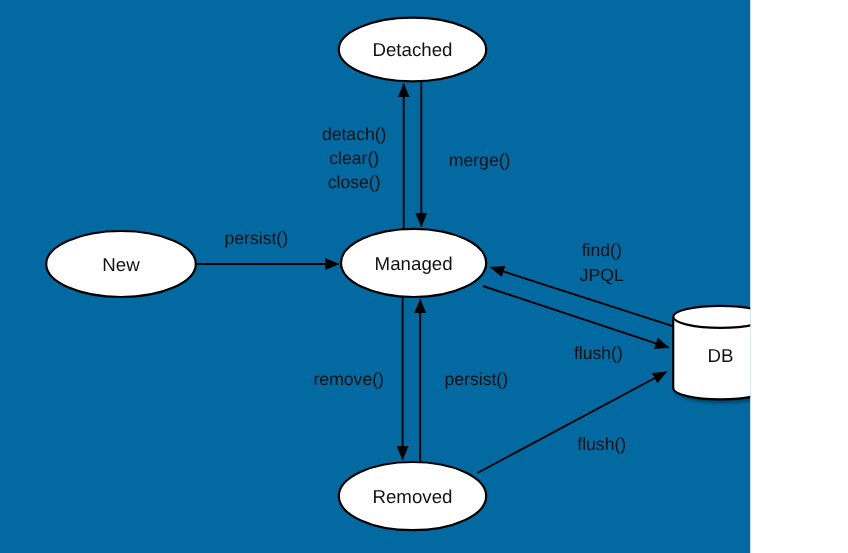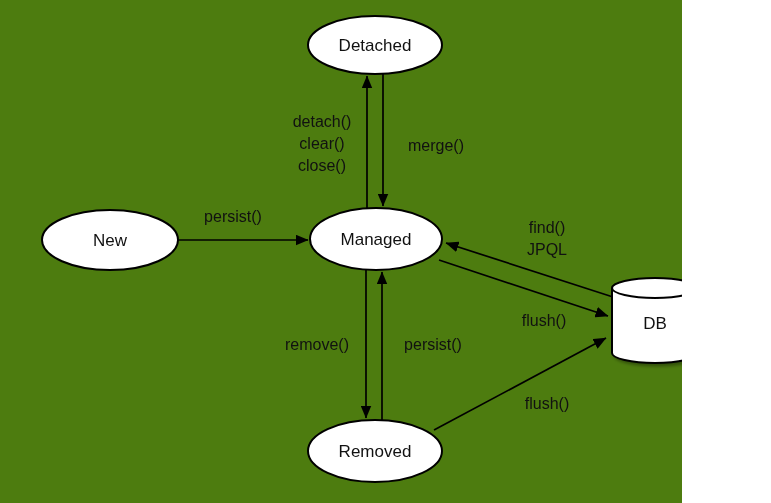--- a/index.html
+++ b/index.html
@@ -4,21 +4,21 @@
 <style>
   html, body {
     margin: 0;
     padding: 0;
     background: #ffffff;
   }
   .canvas {
     position: relative;
     width: 682px;
     height: 503px;
-    background: #4d7c0f;
+    background: #0369a1;
     overflow: hidden;
   }
   svg {
     display: block;
   }
   text {
     font-family: "Liberation Sans", sans-serif;
     fill: #111111;
   }
   .node-label {

